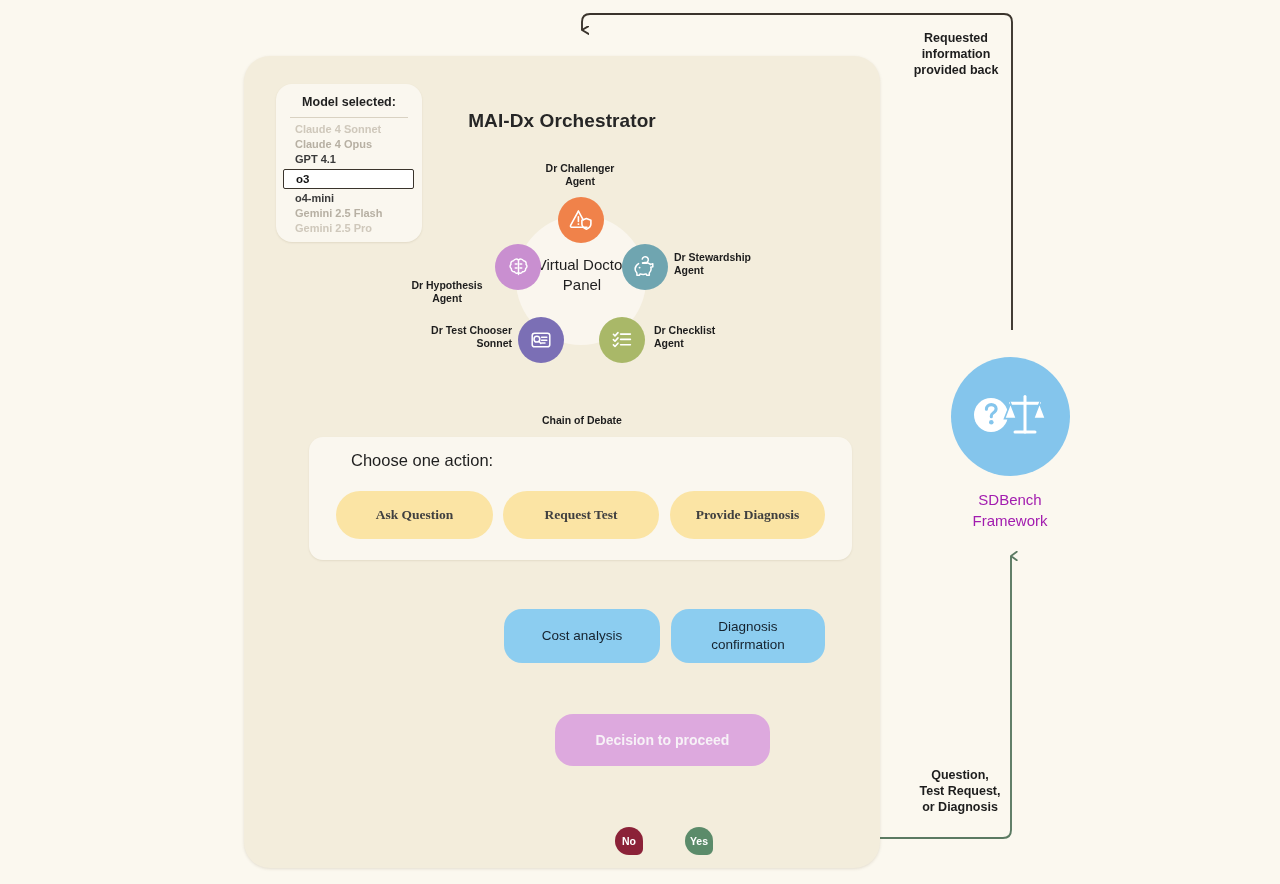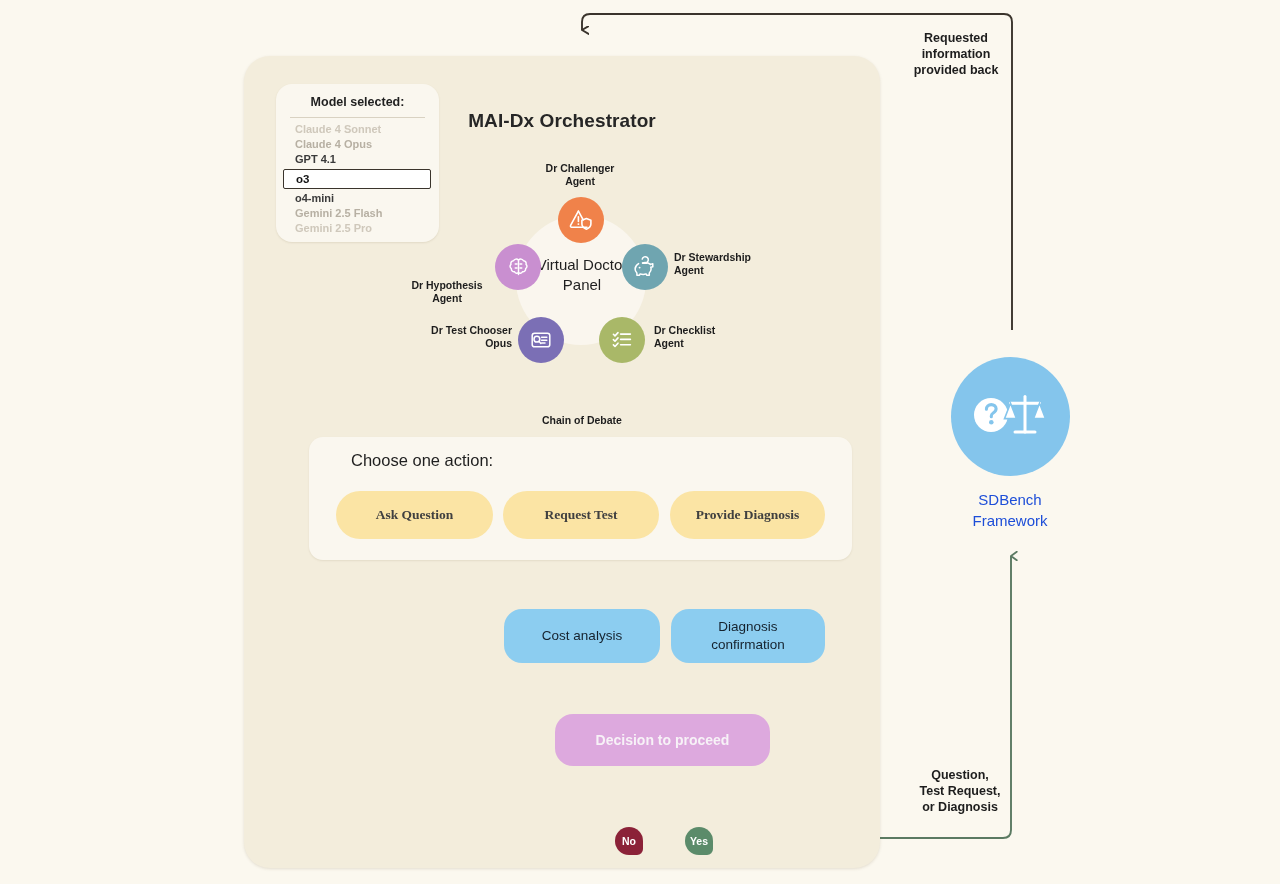--- a/index.html
+++ b/index.html
@@ -51,21 +51,21 @@
     font-weight: 700;
     letter-spacing: .1px;
     color: #262626;
   }
 
   
   .model-card {
     position: absolute;
     left: 276px;
     top: 84px;
-    width: 163px;
+    width: 146px;
     height: 158px;
     background: #faf7ef;
     border-radius: 16px;
     box-shadow: 0 1px 2px rgba(120,105,70,0.14);
     padding: 0;
   }
   .model-title {
     position: absolute;
     left: 0; right: 0;
     top: 11px;
@@ -277,21 +277,21 @@
     justify-content: center;
   }
   .sdbench-label {
     position: absolute;
     left: 930px;
     top: 489px;
     width: 160px;
     text-align: center;
     font-size: 15px;
     line-height: 21px;
-    color: #1d4ed8;
+    color: #a21caf;
     white-space: pre-line;
   }
 </style>
 </head>
 <body>
 
 <div class="stage">
 
   <svg class="layer" viewBox="0 0 1280 884">
     <defs>
@@ -414,21 +414,21 @@
     <span>
       <svg width="26" height="26" viewBox="0 0 26 26" fill="none" stroke="#ffffff" stroke-width="1.5" stroke-linecap="round" stroke-linejoin="round">
         <rect x="4.2" y="6.2" width="17.6" height="13.6" rx="2.4"></rect>
         <path d="M13.6,10.2 h5.2 M13.6,13.2 h5.2 M13.6,16.1 h3.4"></path>
         <circle cx="8.9" cy="12.2" r="2.9"></circle>
         <path d="M11.1,14.4 L12.9,16.4"></path>
       </svg>
     </span>
   </div>
   <div class="agent-label" style="left:412px; top:324px; width:100px; text-align:right;">Dr Test Chooser
-Opus</div>
+Sonnet</div>
 
   <div class="agent-node" style="left:599px; top:317px; background:#a9b868;">
     <span>
       <svg width="26" height="26" viewBox="0 0 26 26" fill="none" stroke="#ffffff" stroke-width="1.6" stroke-linecap="round" stroke-linejoin="round">
         <path d="M4.4,7.3 L6.0,8.9 L9.0,5.6"></path>
         <path d="M4.4,12.6 L6.0,14.2 L9.0,10.9"></path>
         <path d="M4.4,17.9 L6.0,19.5 L9.0,16.2"></path>
         <path d="M11.6,7.1 h9.8 M11.6,12.4 h9.8 M11.6,17.7 h9.8"></path>
       </svg>
     </span>

